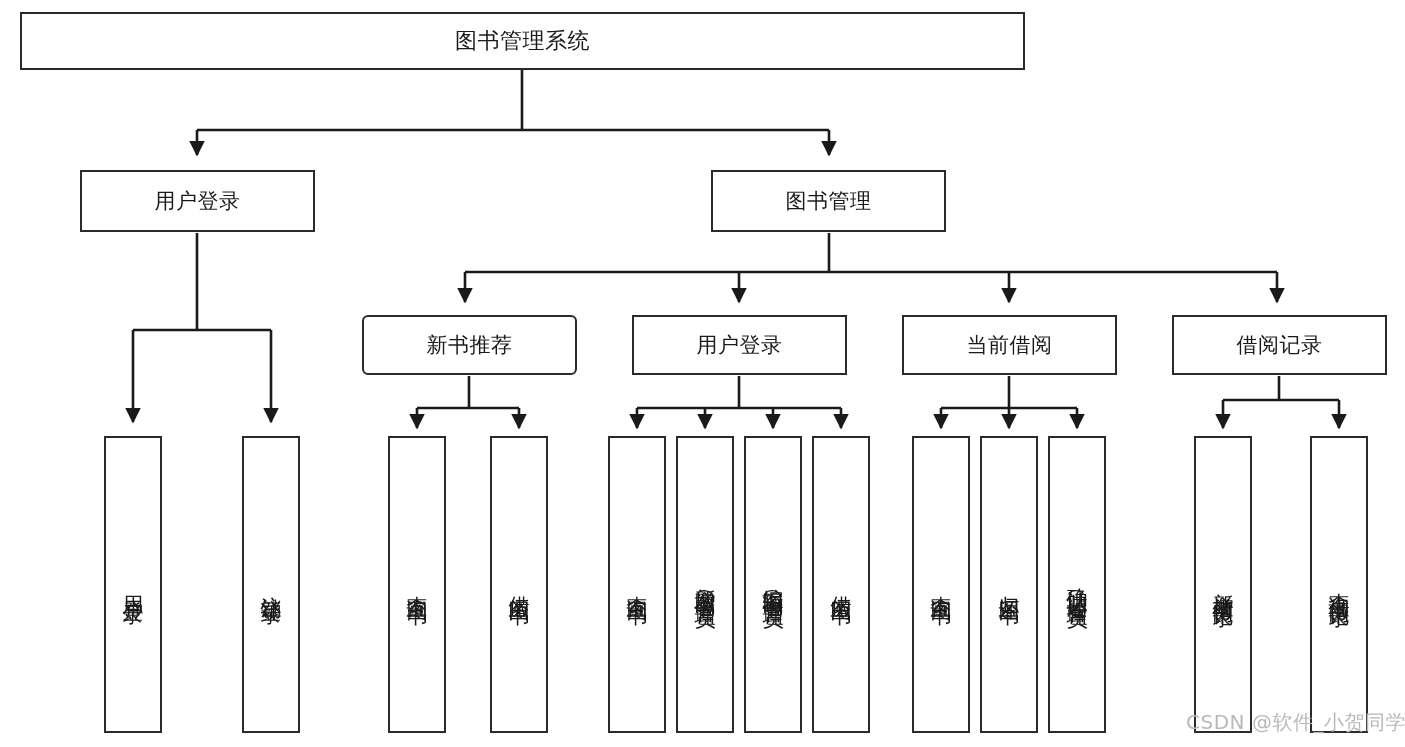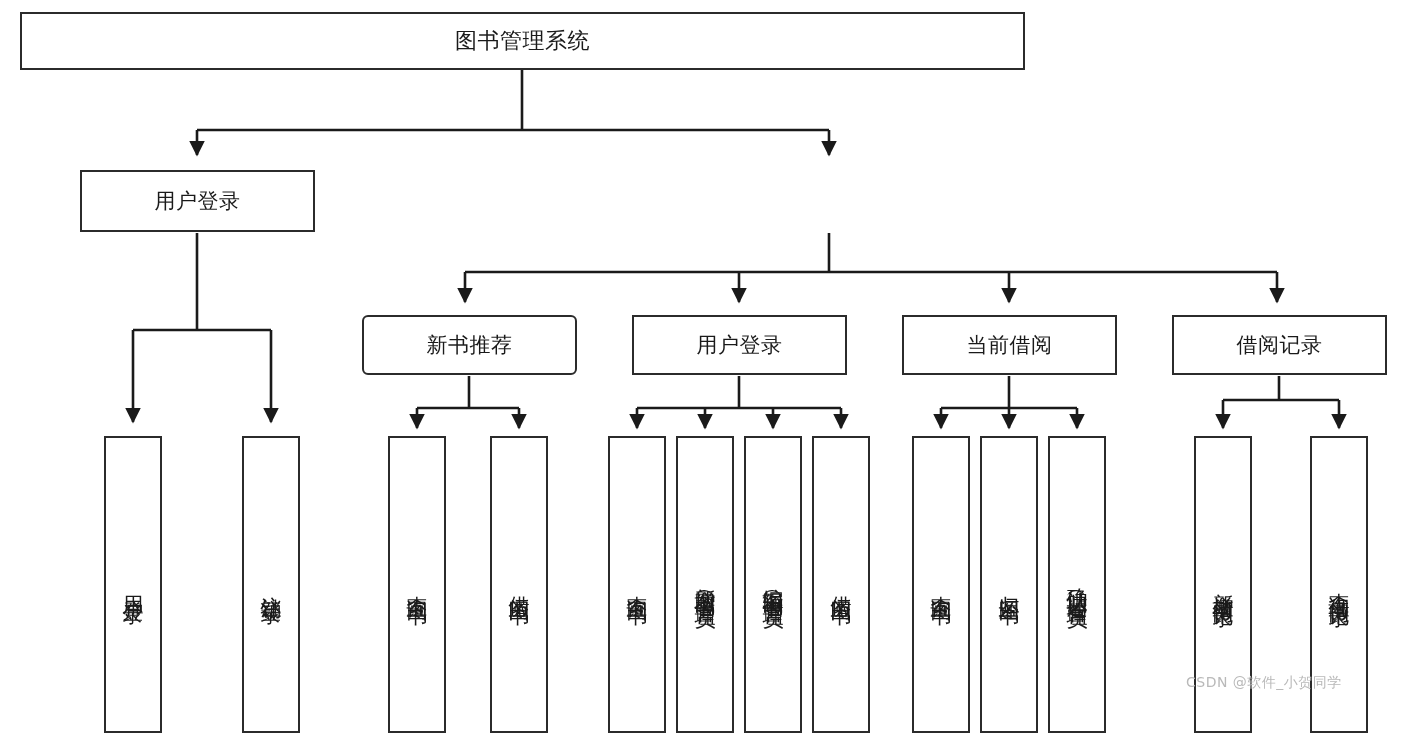--- a/index.html
+++ b/index.html
@@ -48,26 +48,26 @@
     writing-mode: vertical-rl;
     text-orientation: upright;
     letter-spacing: 3px;
     font-size: 21px;
   }
   .node.root .node-label {
     font-size: 22px;
   }
   .watermark {
     position: absolute;
-    font-size: 14px;
+    font-size: 20px;
     color: #b9b9b9;
     white-space: nowrap;
     letter-spacing: 0.5px;
     left: 1186px;
-    top: 674px;
+    top: 709px;
   }
 </style>
 </head>
 <body>
 
 <div id="diagram-root">
 
   <svg id="edges" viewBox="0 0 1405 747" xmlns="http://www.w3.org/2000/svg">
     <defs>
       <marker id="arrow" viewBox="0 0 10 10" refX="9" refY="5" markerWidth="6" markerHeight="6" orient="auto-start-reverse">
@@ -118,20 +118,23 @@
     </g>
   </svg>
 
   <div class="node root" style="left:20px; top:12px; width:1005px; height:58px;">
     <span class="node-label">图书管理系统</span>
   </div>
 
   <div class="node" style="left:80px; top:170px; width:235px; height:62px;">
     <span class="node-label">用户登录</span>
   </div>
+  <div class="node" style="left:711px; top:170px; width:235px; height:62px;">
+    <span class="node-label">图书管理</span>
+  </div>
 
   <div class="node" style="left:362px; top:315px; width:215px; height:60px;border-radius:6px;">
     <span class="node-label">新书推荐</span>
   </div>
   <div class="node" style="left:632px; top:315px; width:215px; height:60px;">
     <span class="node-label">用户登录</span>
   </div>
   <div class="node" style="left:1172px; top:315px; width:215px; height:60px;">
     <span class="node-label">借阅记录</span>
   </div>

